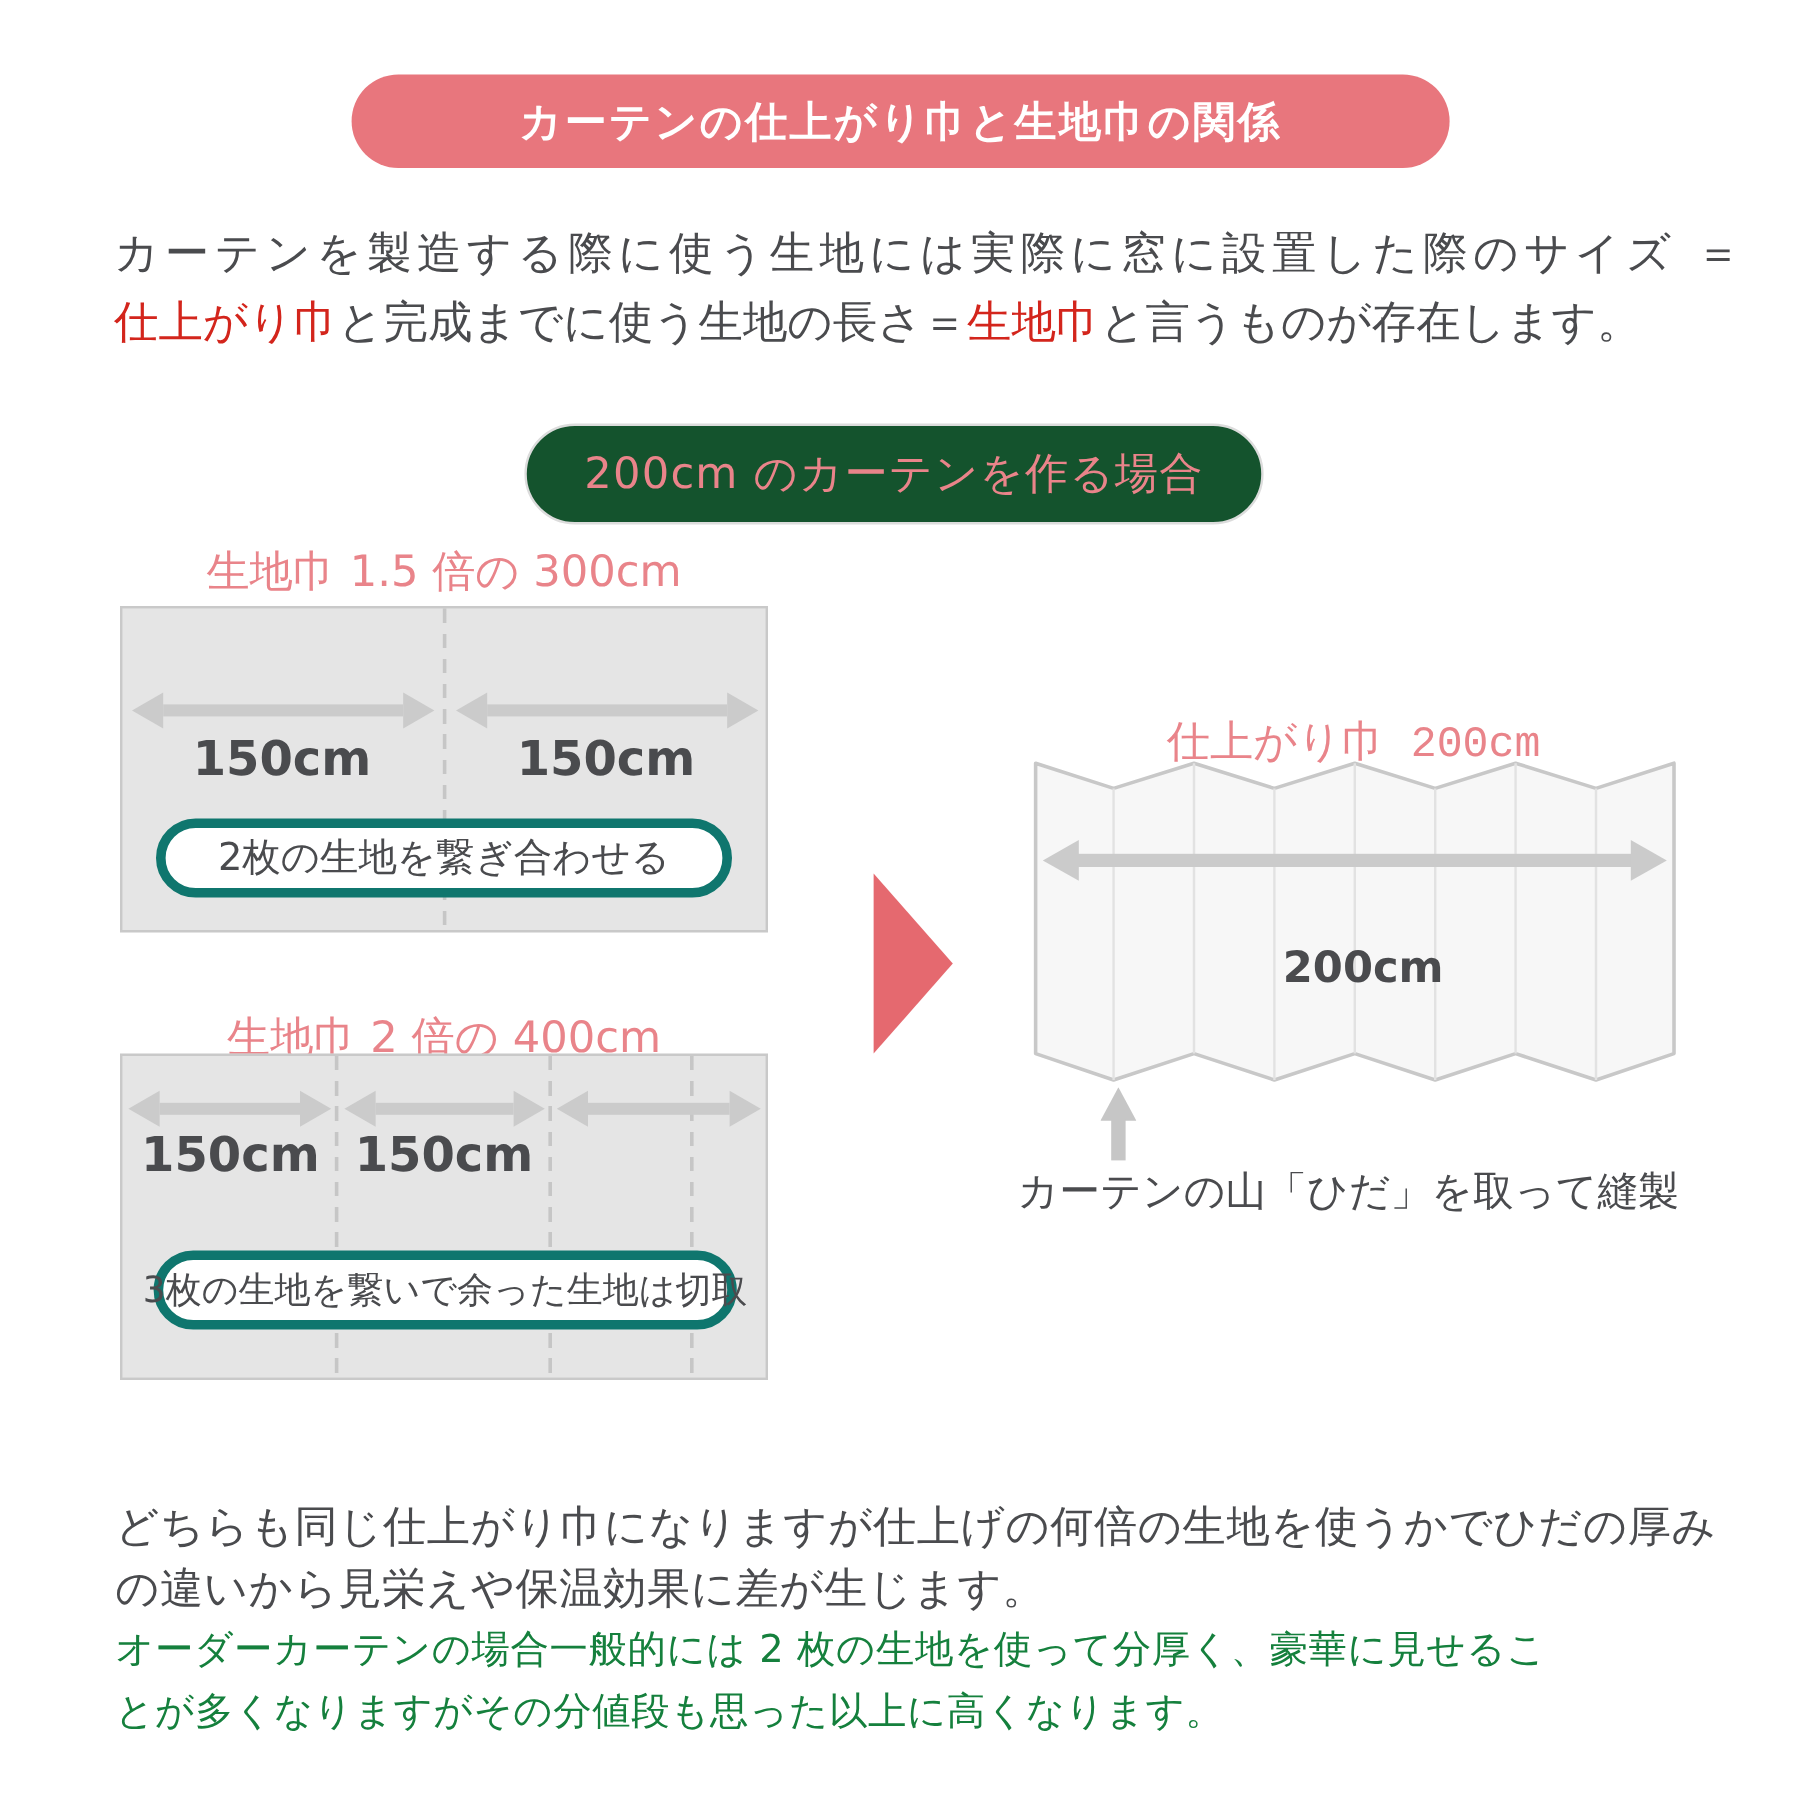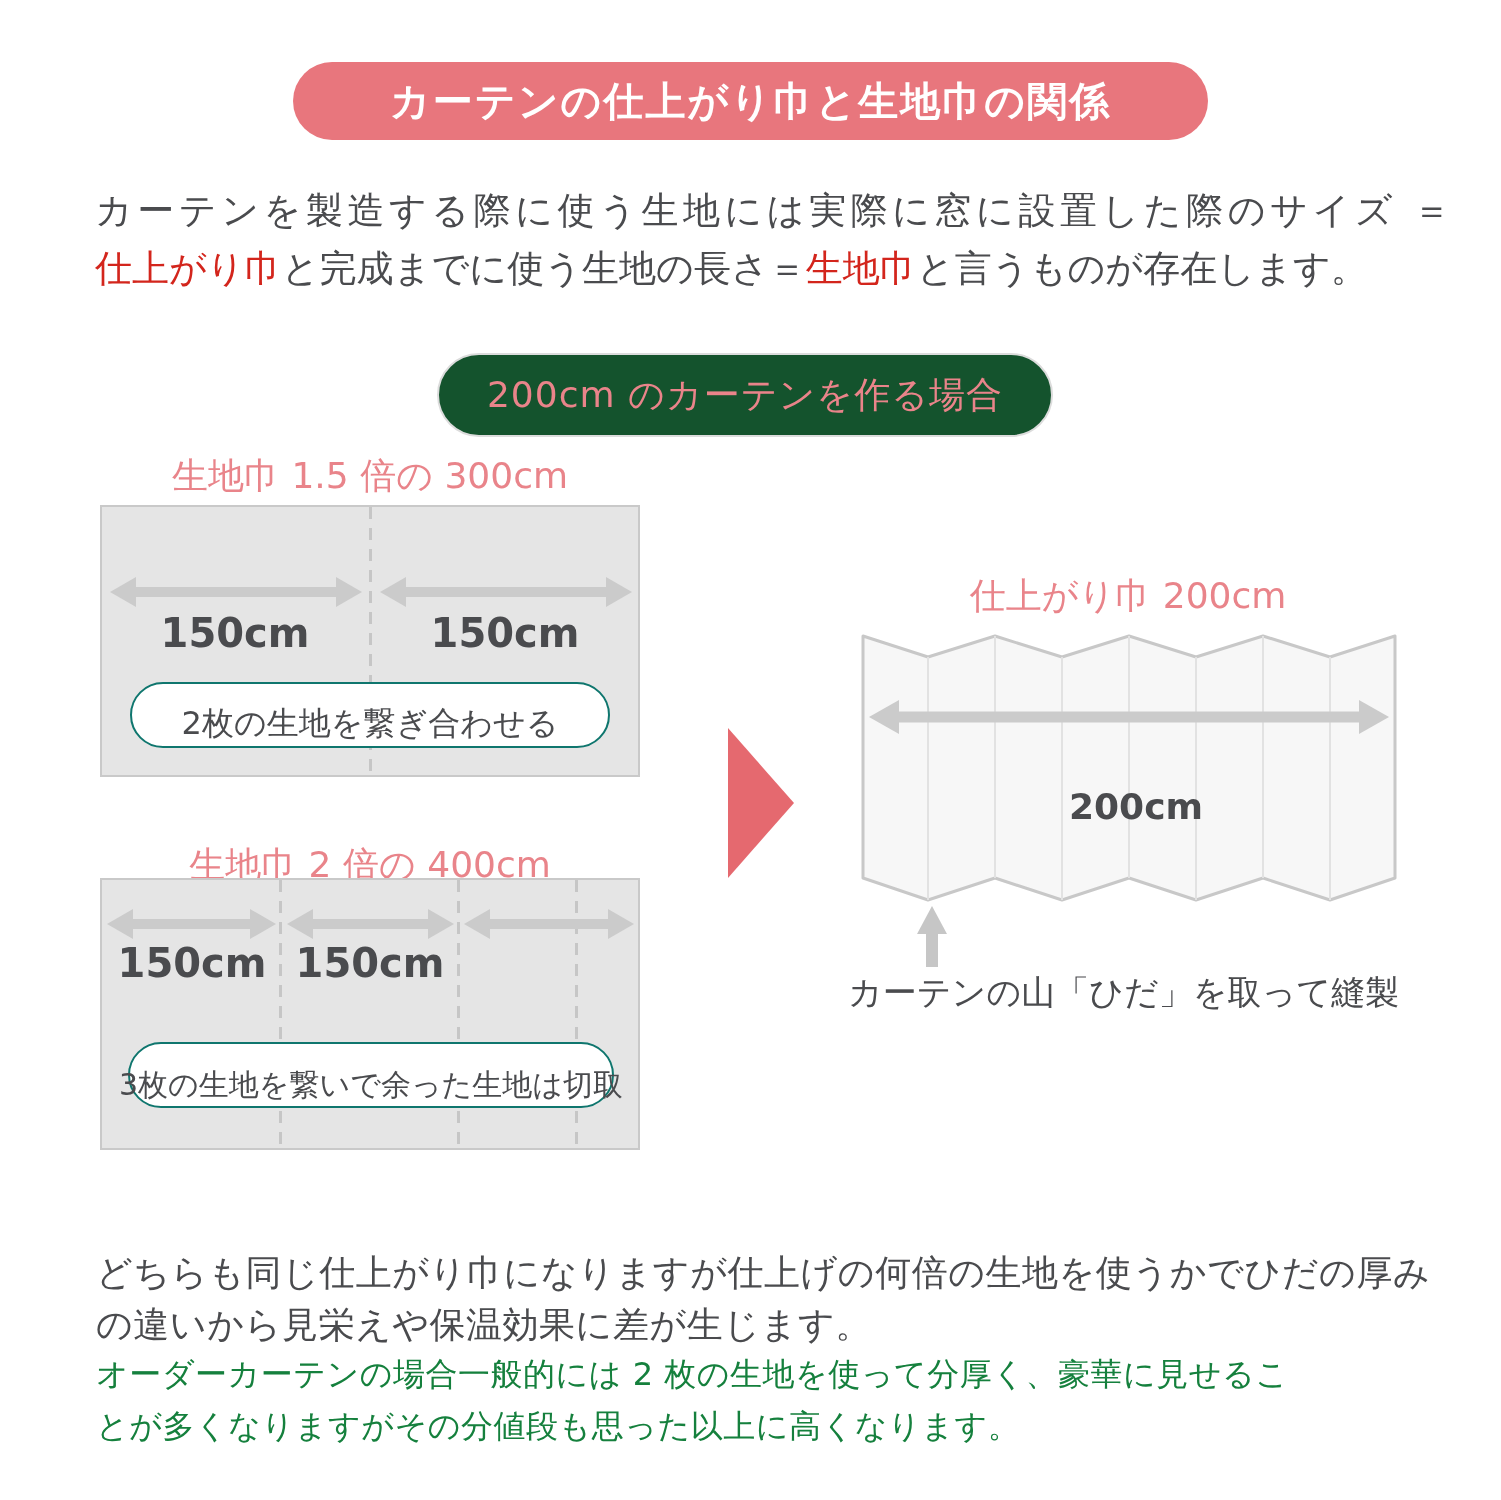--- a/index.html
+++ b/index.html
@@ -6,21 +6,21 @@
   html,body { background:#ffffff; }
   body { font-family:"DejaVu Sans","Liberation Sans",sans-serif; }
   .page { position:relative; width:1501px; height:1500px; background:#fff; overflow:hidden; }
 
   
   .banner {
     position:absolute; left:293px; top:62px; width:915px; height:78px;
     background:#E8767D; border-radius:39px;
     display:flex; align-items:center; justify-content:center;
   }
-  .banner span { color:#fff; font-size:40px; font-weight:bold; letter-spacing:2px; }
+  .banner span { color:#fff; font-size:35px; font-weight:bold; letter-spacing:2px; }
 
   
   .intro { position:absolute; left:95px; top:182px; width:1340px; color:#4A4B4E; font-size:37px; }
   .intro .line { height:58px; line-height:58px; white-space:nowrap; }
   .intro .line1 { letter-spacing:4.5px; }
   .red-text { color:#D3251C; }
 
   
   .case-pill {
     position:absolute; left:437px; top:353px; width:616px; height:84px;
@@ -36,22 +36,22 @@
   .dash { position:absolute; top:0; bottom:0; width:3px; background:repeating-linear-gradient(to bottom,#C6C6C6 0 12px, transparent 12px 21px); }
 
   .darrow { position:absolute; height:10px; background:#CBCBCB; }
   .darrow::before,.darrow::after { content:""; position:absolute; top:50%; margin-top:-15px; width:0; height:0;
     border-top:15px solid transparent; border-bottom:15px solid transparent; }
   .darrow::before { right:100%; border-right:26px solid #CBCBCB; }
   .darrow::after  { left:100%;  border-left:26px solid #CBCBCB; }
 
   .size-label { position:absolute; width:200px; text-align:center; color:#4A4B4E; font-size:40px; font-weight:bold; white-space:nowrap; }
 
-  .note-pill { position:absolute; background:#fff; border:2px solid #0f766e; border-radius:35px;
-    display:flex; align-items:flex-end; justify-content:center; color:#4A4B4E; white-space:nowrap; }
+  .note-pill { position:absolute; background:#fff; border:8px solid #0f766e; border-radius:35px;
+    display:flex; align-items:center; justify-content:center; color:#4A4B4E; white-space:nowrap; }
 
   
   .triangle { position:absolute; left:728px; top:728px; width:0; height:0;
     border-top:75px solid transparent; border-bottom:75px solid transparent; border-left:66px solid #E5696F; }
 
   
   .curtain-svg { position:absolute; left:861px; top:633px; }
   .result-size { position:absolute; left:986px; top:786px; width:300px; text-align:center;
     color:#4A4B4E; font-size:36px; font-weight:bold; }
   .pointer-svg { position:absolute; left:917px; top:906px; }
@@ -103,21 +103,21 @@
     <div class="darrow" style="left:388px; top:39px; width:118px;"></div>
     <div class="size-label" style="left:-10px; top:60px;">150cm</div>
     <div class="size-label" style="left:168px; top:60px;">150cm</div>
     <div class="note-pill" style="left:26px; top:162px; width:486px; height:66px; font-size:30px;">
       <span>3枚の生地を繋いで余った生地は切取</span>
     </div>
   </div>
 
   <div class="triangle"></div>
 
-  <div class="section-title" style="left:858px; top:572px;">仕上がり巾 200cm</div>
+  <div class="section-title" style="left:858px; top:594px;font-family:Liberation Mono, monospace;">仕上がり巾 200cm</div>
 
   <svg class="curtain-svg" width="536" height="272" viewBox="0 0 536 272">
     <path d="M2,3 L67,24 L134,3 L201,24 L268,3 L335,24 L402,3 L469,24 L534,3
              L534,245 L469,267 L402,245 L335,267 L268,245 L201,267 L134,245 L67,267 L2,245 Z" fill="#F7F7F7" stroke="#C8C8C8" stroke-width="3" stroke-linejoin="round"></path>
     <g stroke="#E2E2E2" stroke-width="2">
       <line x1="67" y1="24" x2="67" y2="267"></line>
       <line x1="134" y1="3" x2="134" y2="245"></line>
       <line x1="201" y1="24" x2="201" y2="267"></line>
       <line x1="268" y1="3" x2="268" y2="245"></line>
       <line x1="335" y1="24" x2="335" y2="267"></line>

